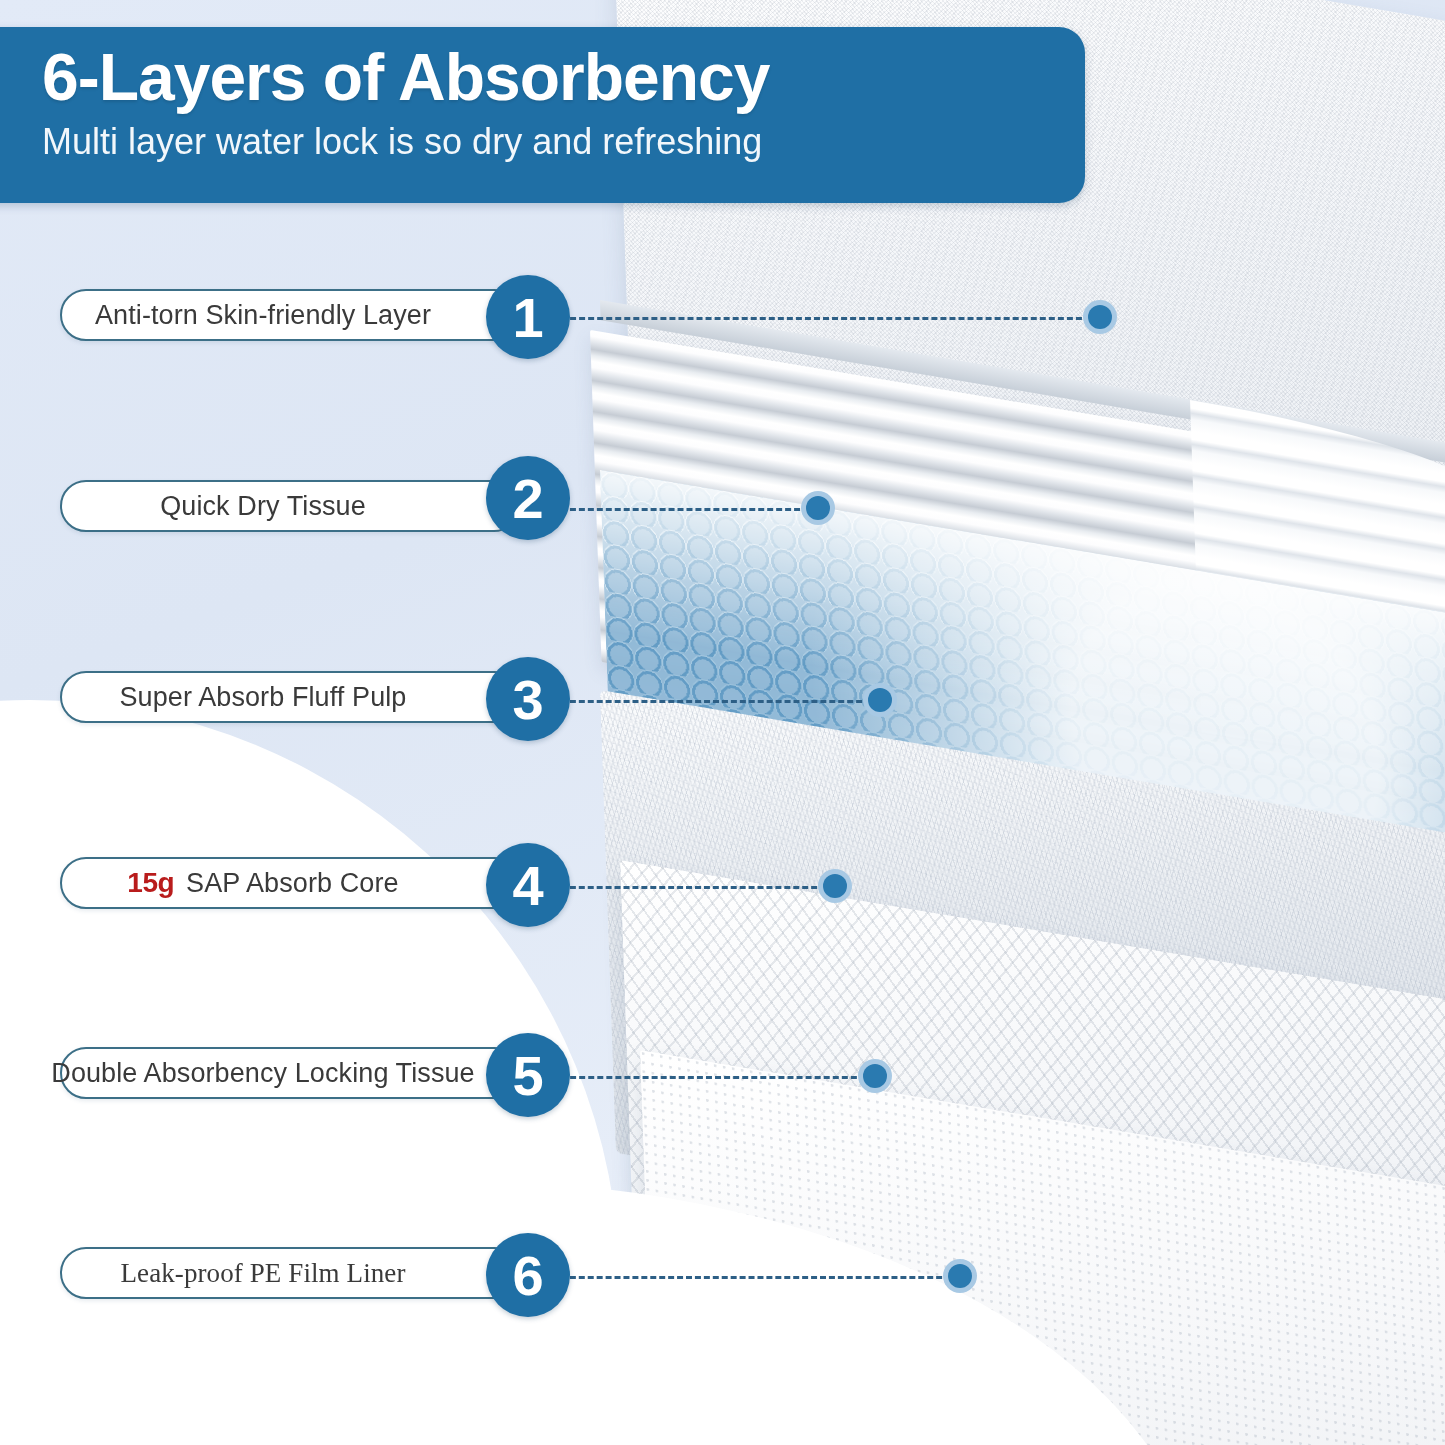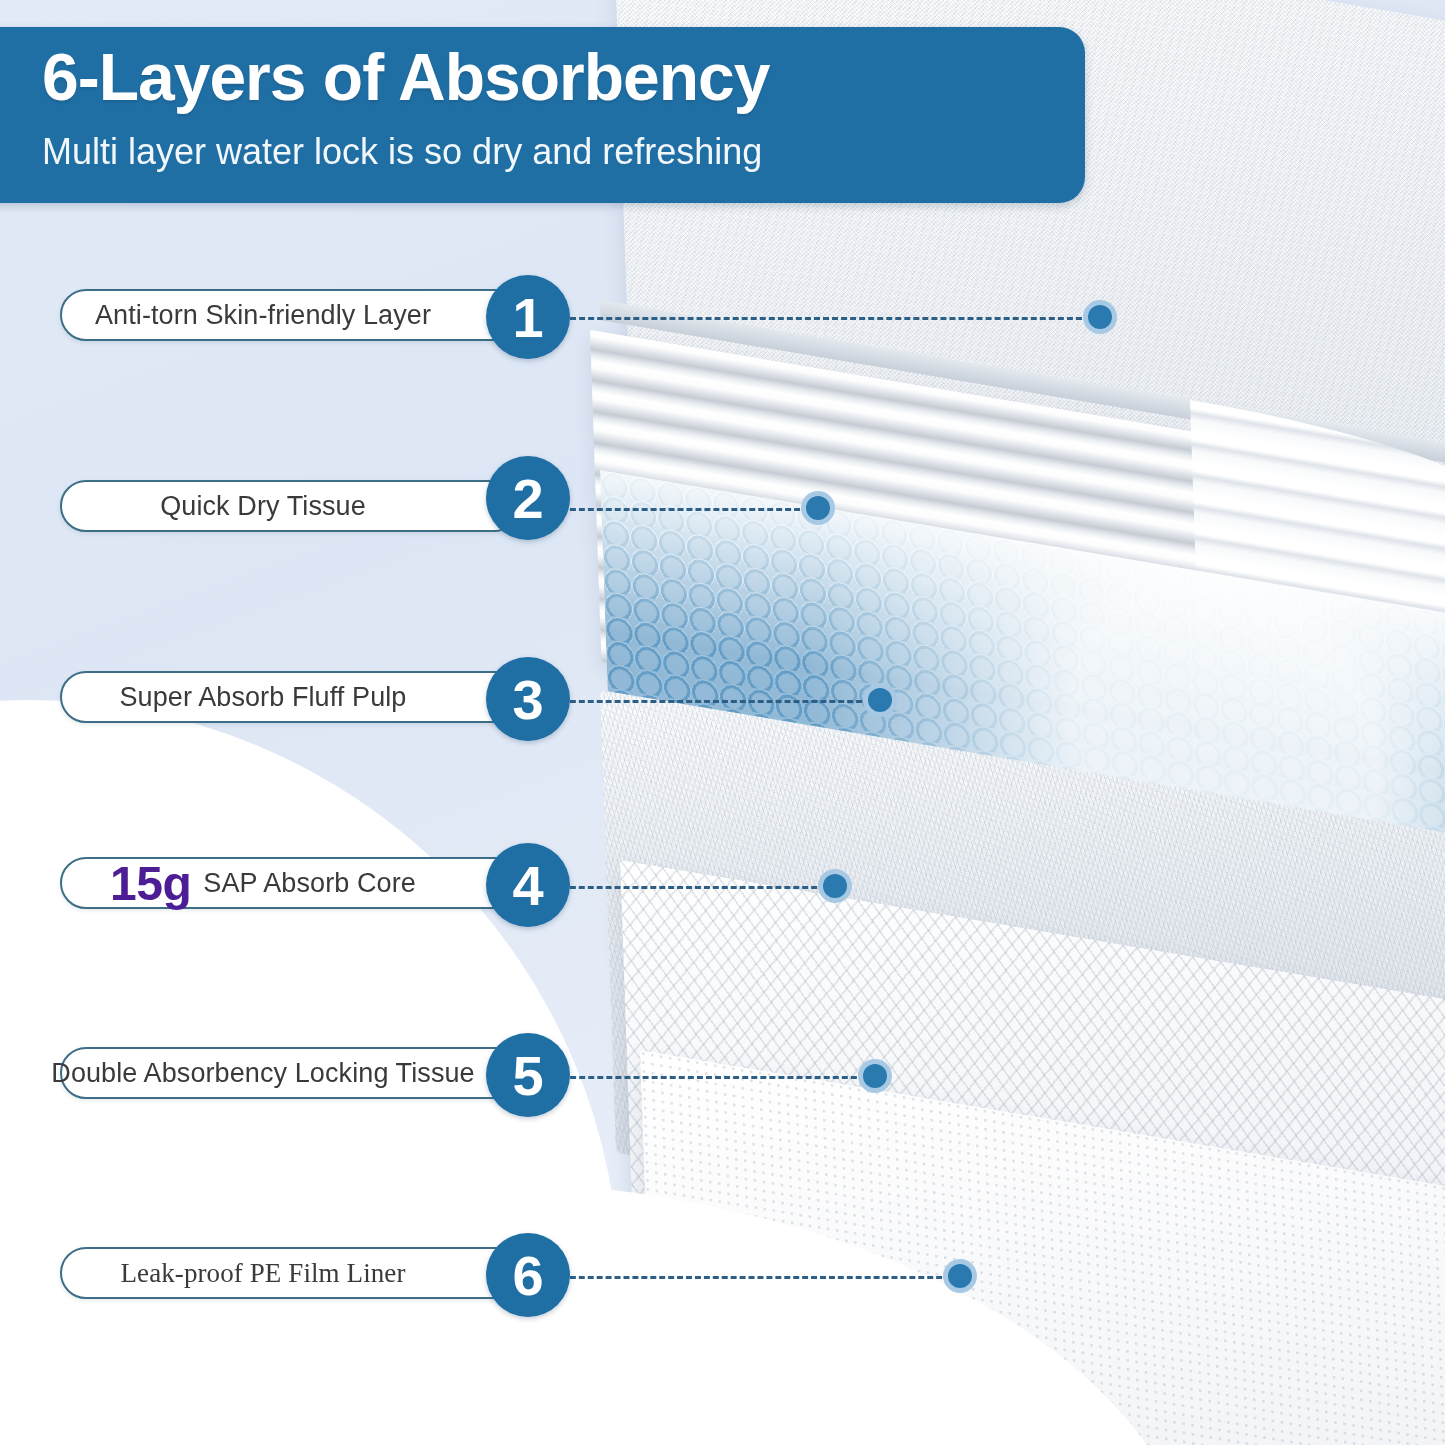--- a/index.html
+++ b/index.html
@@ -162,21 +162,21 @@
     letter-spacing:-1px;
     line-height:1.22;
     text-shadow:0 2px 3px rgba(0,0,0,.12);
     white-space:nowrap;
   }
   #header-subtitle {
     color:#f2f7fb;
     font-size:36px;
     font-weight:400;
     line-height:1.2;
-    margin-top:12px;
+    margin-top:2px;
     white-space:nowrap;
   }
 
   
   .callout { position:absolute; z-index:25; }
 
   .pill {
     position:absolute;
     left:60px;
     width:460px; height:52px;
@@ -189,23 +189,23 @@
     padding:0 78px 0 24px;
     box-shadow:0 2px 4px rgba(60,90,120,.12);
   }
   .pill-text {
     font-size:27px;
     color:#3a3a3a;
     white-space:nowrap;
     letter-spacing:.1px;
   }
   .pill-accent {
-    font-size:48px;
+    font-size:28px;
     font-weight:bold;
-    color:#4c1d95;
+    color:#b91c1c;
     margin-right:12px;
     letter-spacing:-.5px;
   }
 
   .badge {
     position:absolute;
     width:84px; height:84px;
     border-radius:50%;
     background:#1f6fa5;
     color:#ffffff;

